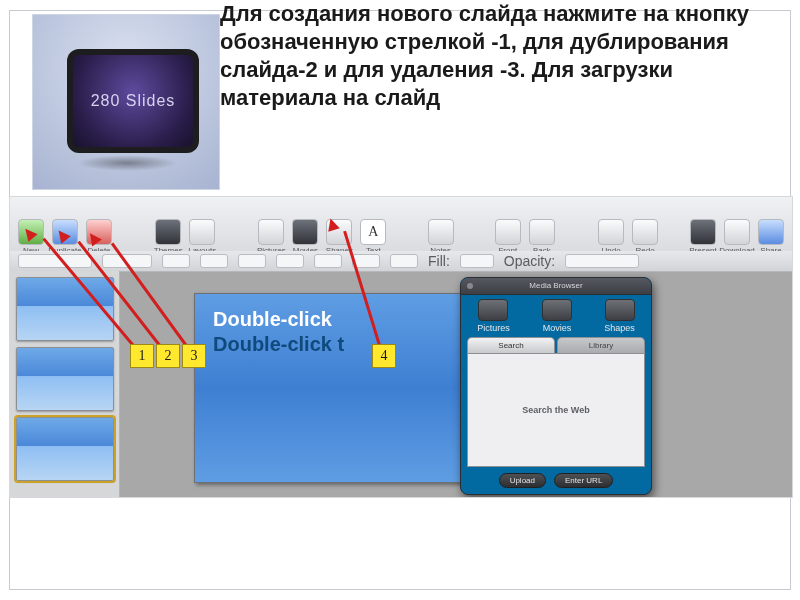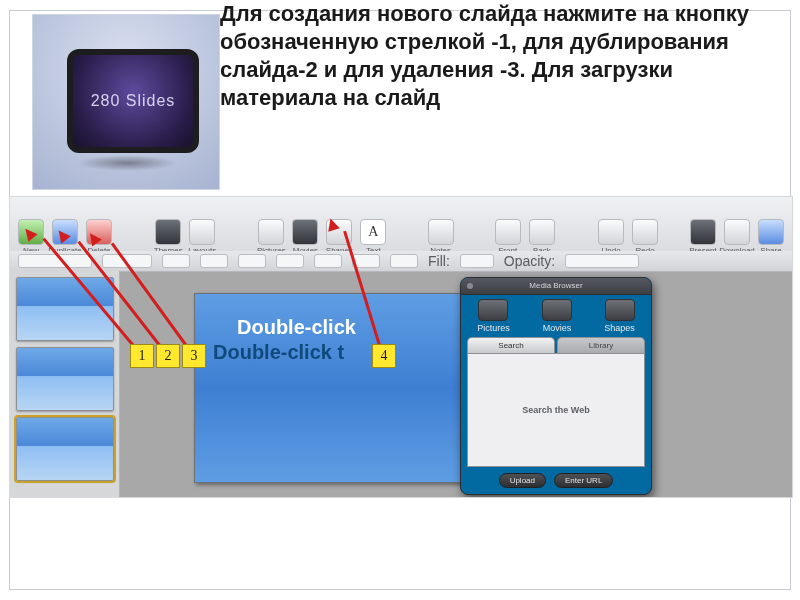--- a/index.html
+++ b/index.html
@@ -177,22 +177,21 @@
     width: 360px;
     height: 188px;
     background: linear-gradient(#5f9de3 0%, #3e7fd2 50%, #5f9de3 100%);
     border: 1px solid #6d7075;
     box-shadow: 2px 2px 4px rgba(0,0,0,0.4);
   }
   #canvas .line1 {
     color: #fff;
     font-size: 20px;
     font-weight: 600;
-    padding: 22px 18px 2px;
-    margin-left: 24px;
+    padding: 14px 18px 2px;
   }
   #canvas .line2 {
     color: #104a7d;
     font-size: 20px;
     font-weight: 600;
     padding: 0 18px;
   }
 
   
   #media {

